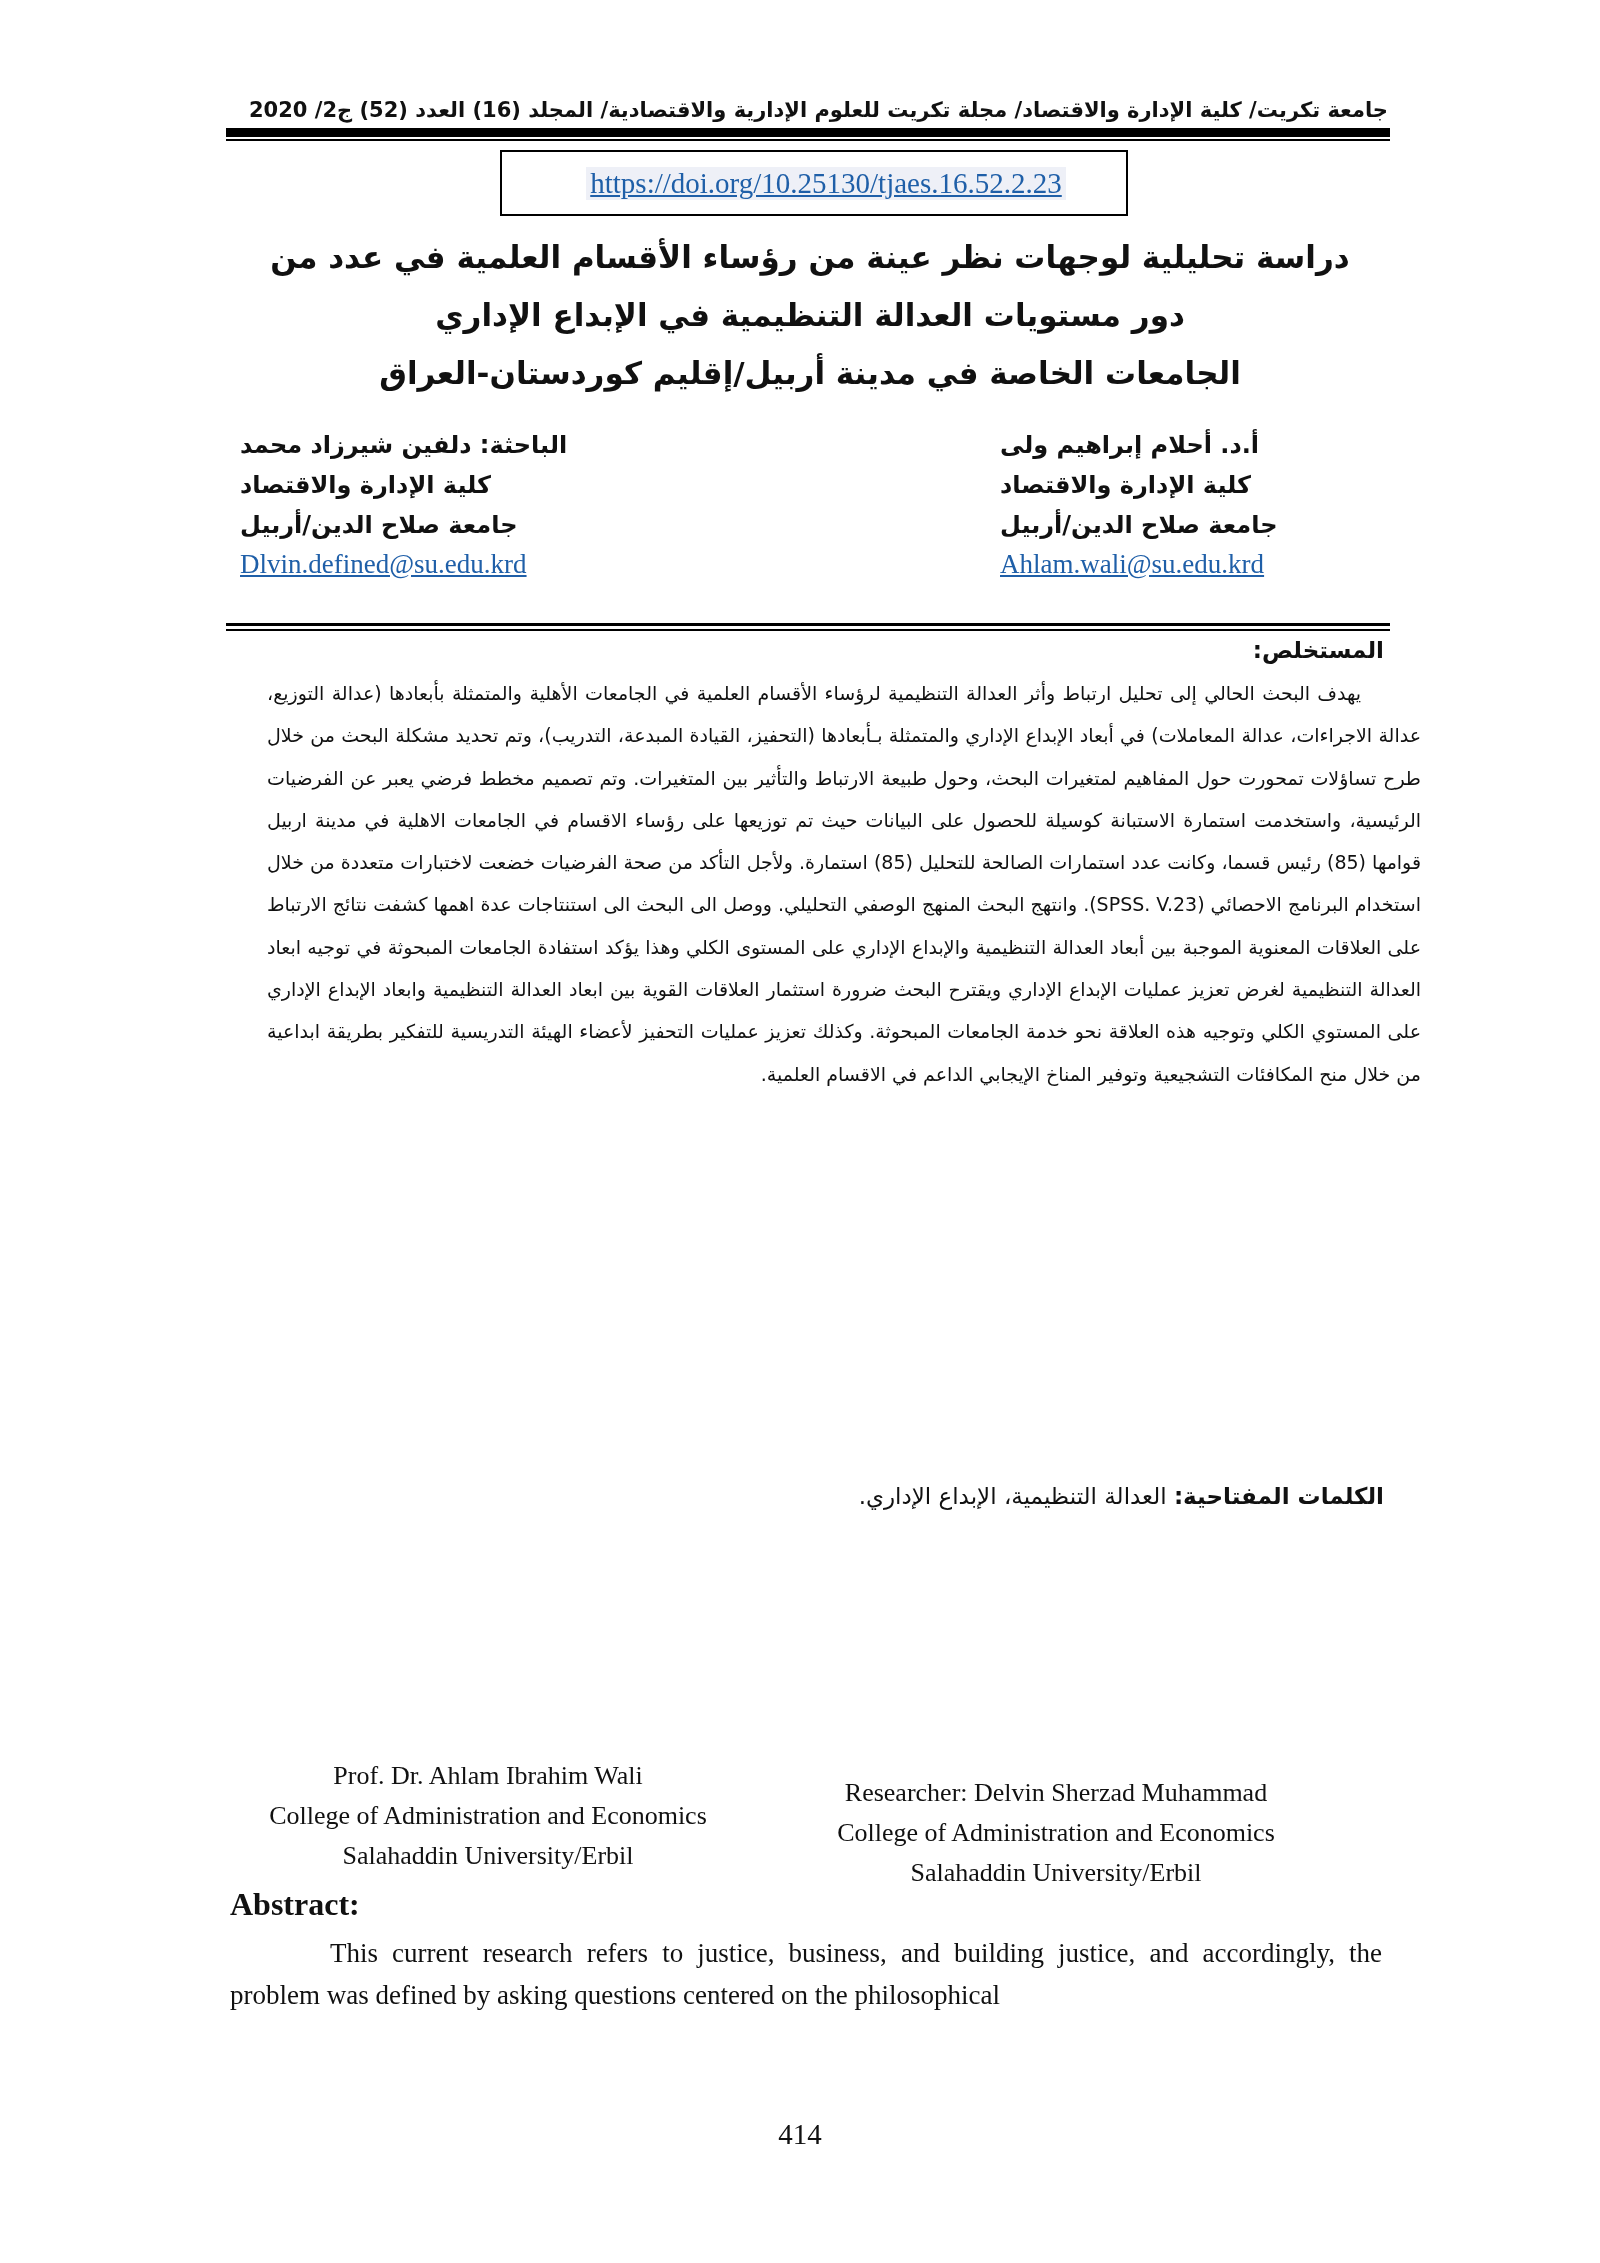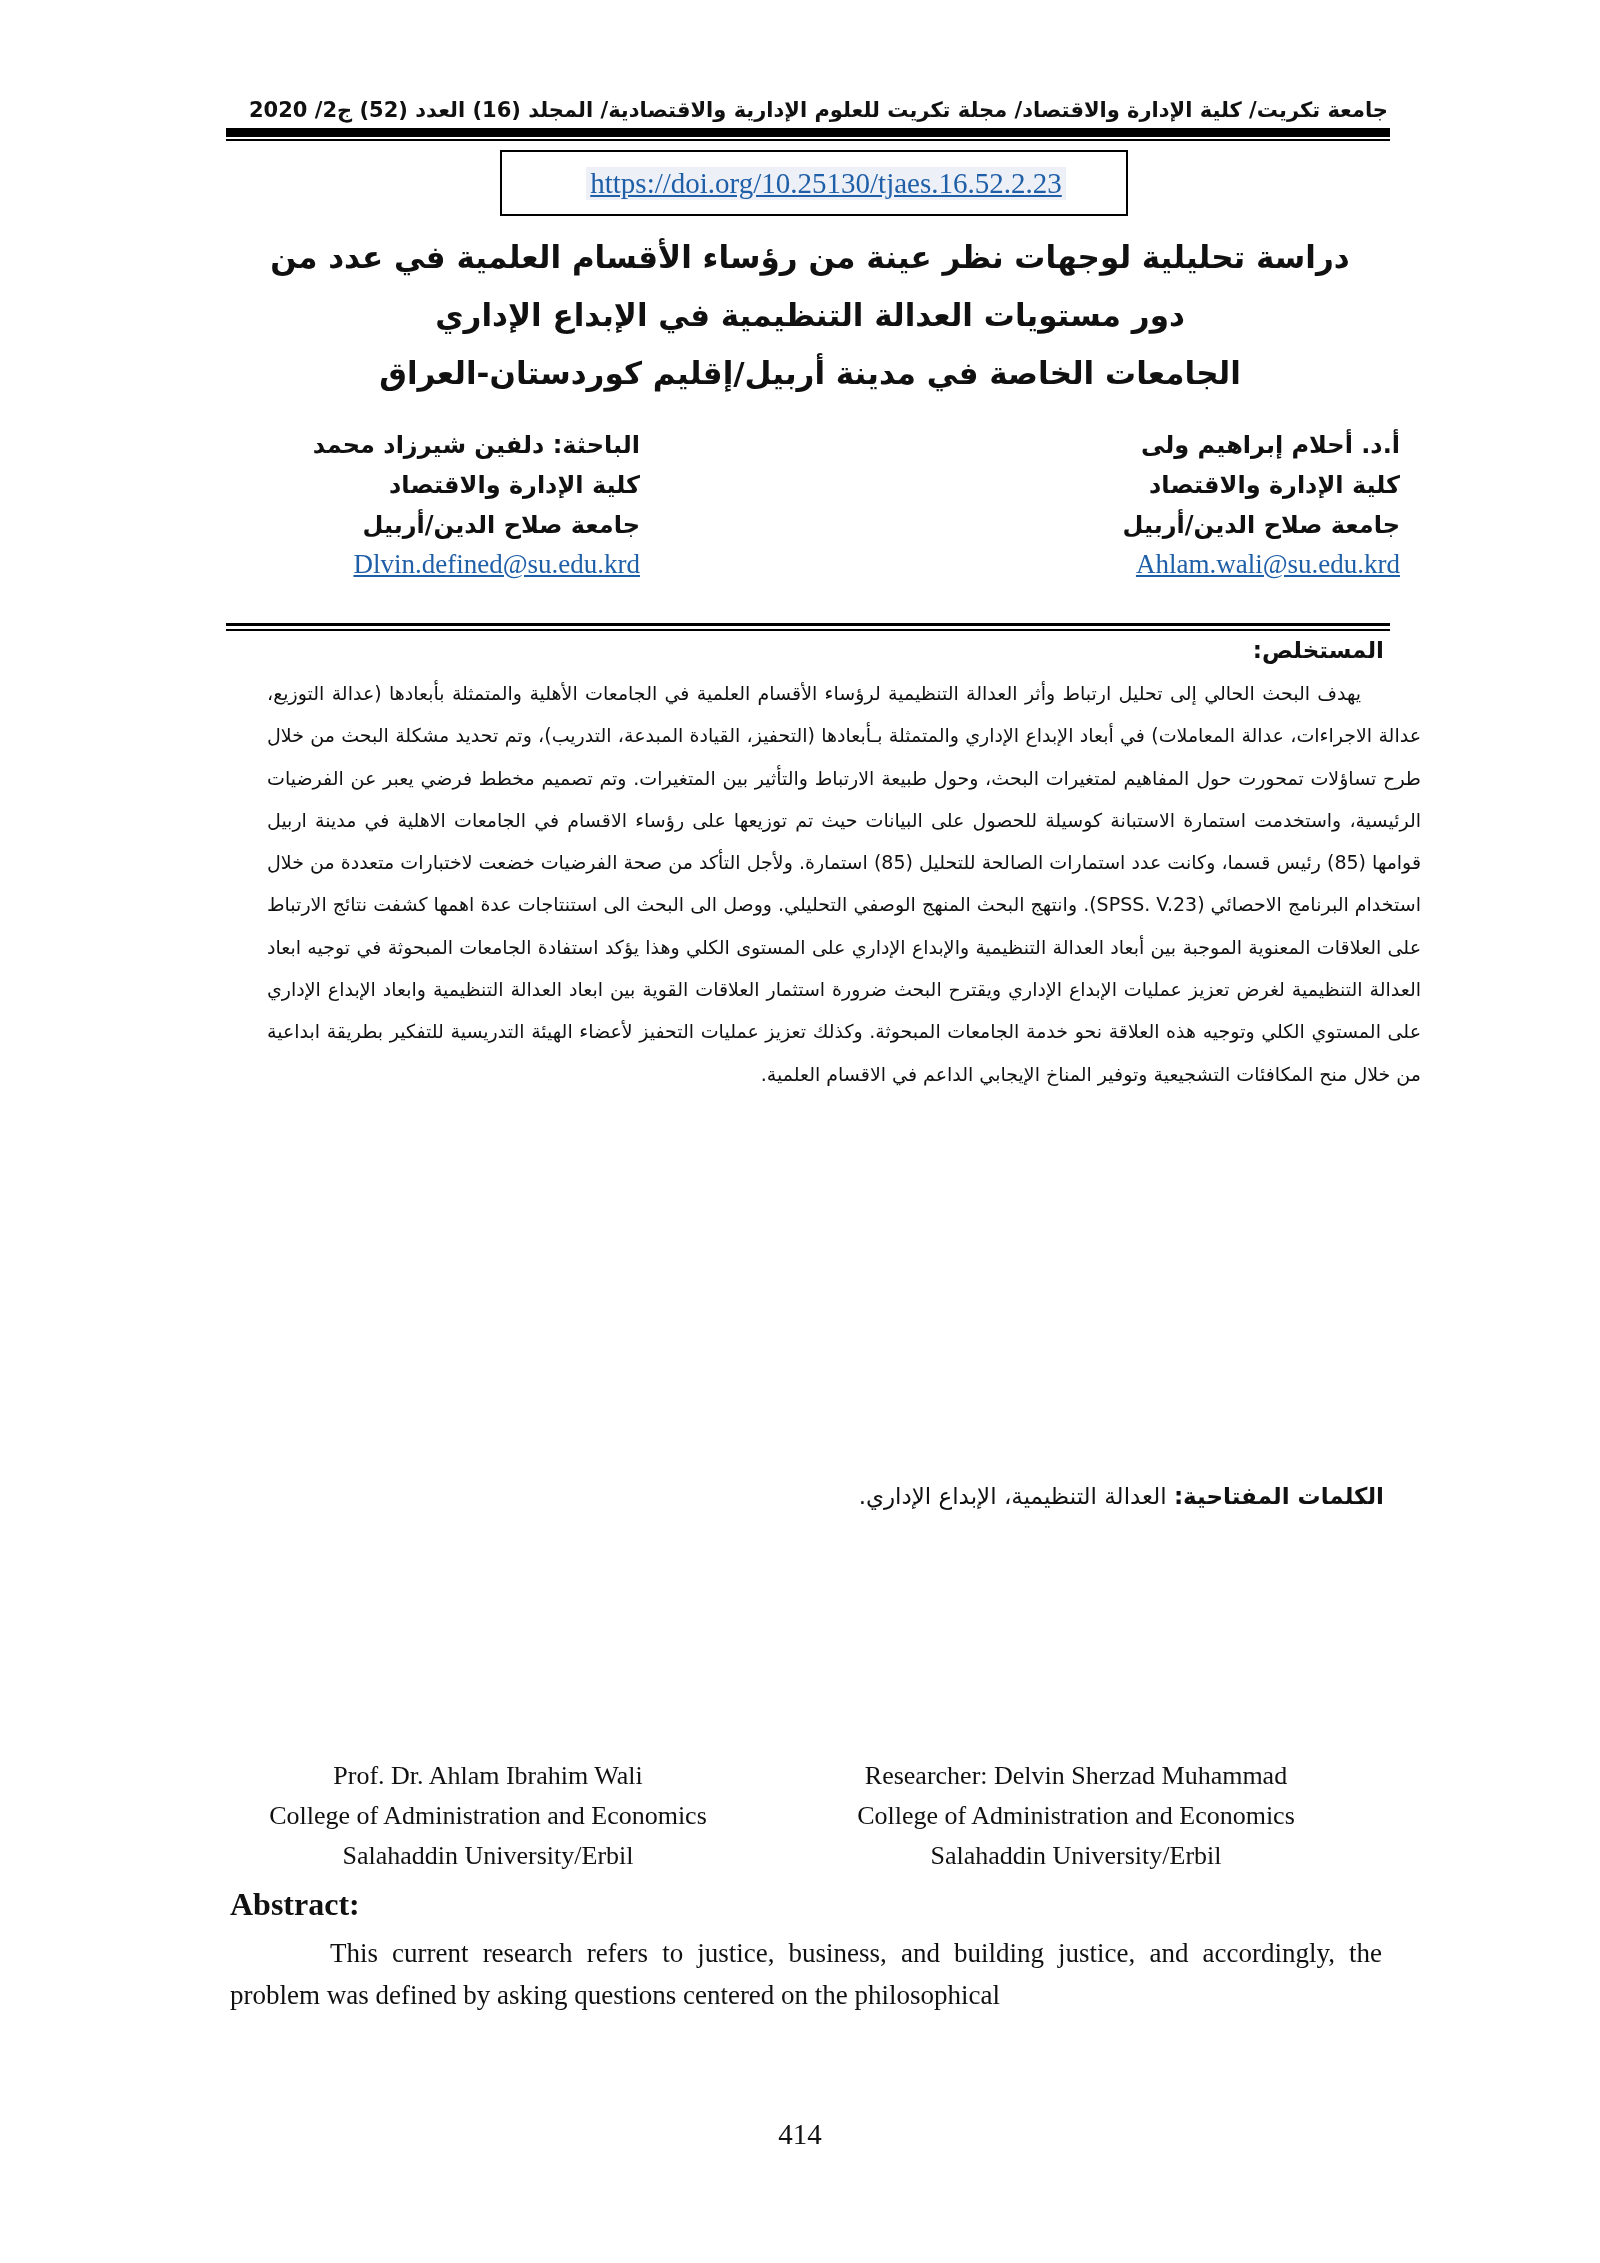--- a/index.html
+++ b/index.html
@@ -29,21 +29,21 @@
   
   .ar-title {
     position: absolute; left: 260px; top: 228px; width: 1100px;
     direction: rtl; text-align: center;
     font-family: "DejaVu Sans", sans-serif; font-weight: bold; font-size: 31px; line-height: 58px;
   }
 
   
   .ar-author {
     position: absolute; top: 425px; width: 400px;
-    direction: rtl; text-align: right;
+    direction: rtl; text-align: left;
     font-family: "DejaVu Sans", sans-serif; font-weight: bold; font-size: 24px; line-height: 40px;
   }
   .ar-author.right { left: 1000px; }
   .ar-author.left { left: 240px; }
   .email {
     font-family: "Liberation Serif", serif; font-weight: normal; font-size: 27px; color: #1f5fa8;
     text-decoration: underline; direction: ltr; display: inline-block; line-height: 36px;
   }
   .mid-rule-1 { position: absolute; left: 226px; top: 623px; width: 1164px; height: 3px; background: #000; }
   .mid-rule-2 { position: absolute; left: 226px; top: 629px; width: 1164px; height: 2px; background: #000; }
@@ -73,21 +73,21 @@
     position: absolute; left: 230px; top: 1530px; width: 1154px;
     text-align: center;
     font-family: "Liberation Serif", serif; font-weight: bold; font-size: 32.5px; line-height: 50px;
   }
 
   .en-author {
     position: absolute; top: 1756px; width: 540px; text-align: center;
     font-family: "Liberation Serif", serif; font-size: 26px; line-height: 40px;
   }
   .en-author.left { left: 218px; }
-  .en-author.right { left: 806px; }
+  .en-author.right { left: 786px; margin-top: 17px; }
 
   .en-abstract-heading {
     position: absolute; left: 230px; top: 1884px;
     font-family: "Liberation Serif", serif; font-weight: bold; font-size: 32px; line-height: 40px;
   }
   .en-abstract {
     position: absolute; left: 230px; top: 1932px; width: 1152px;
     font-family: "Liberation Serif", serif; font-size: 27px; line-height: 42px;
     text-align: justify; text-align-last: left; text-indent: 100px;
   }

